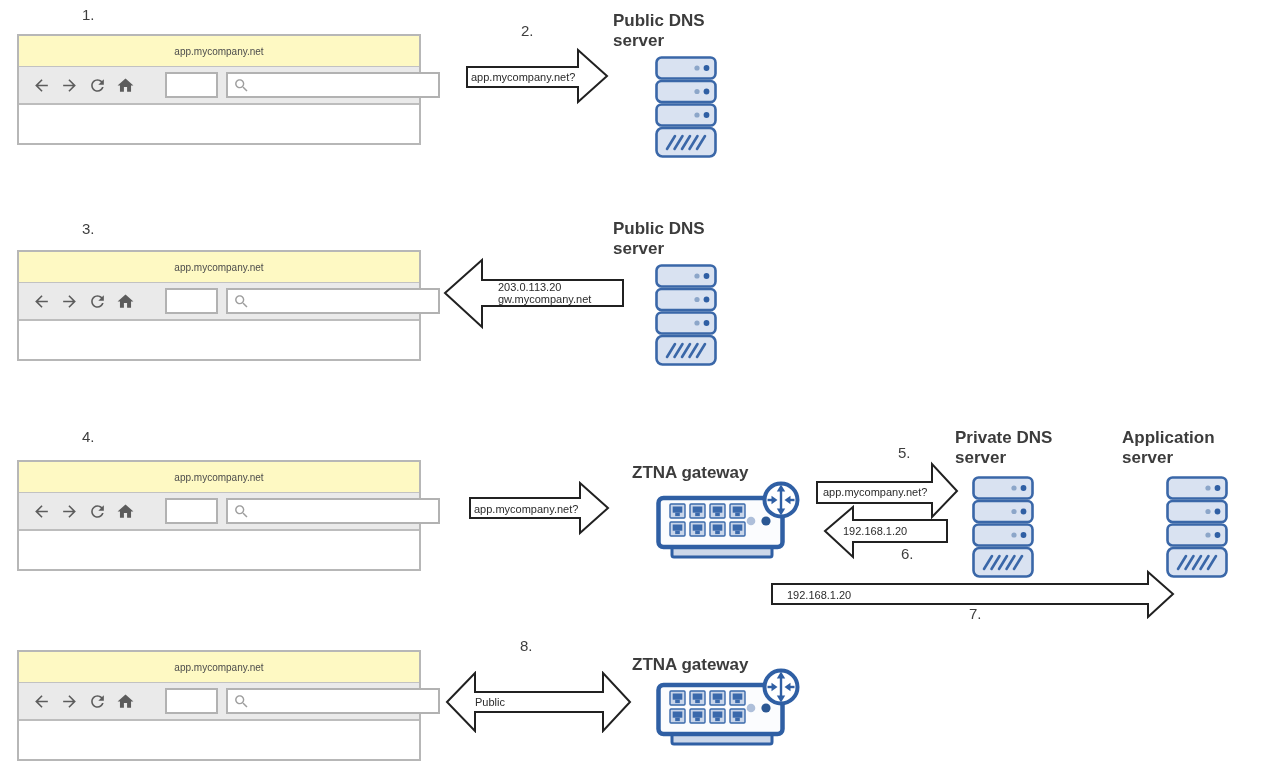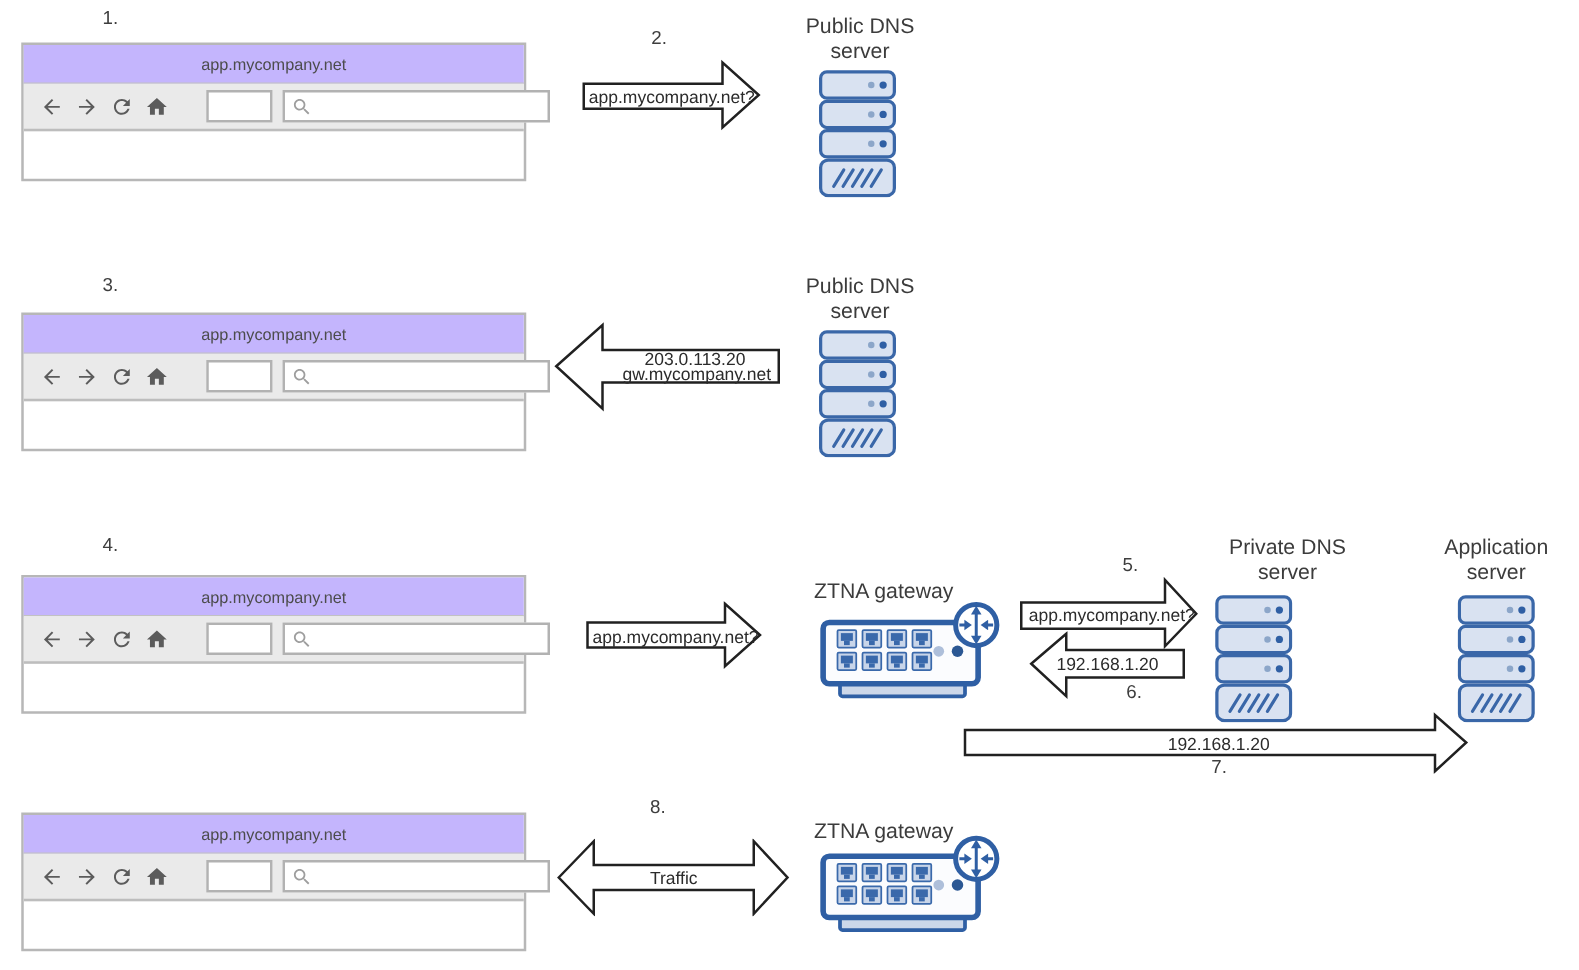--- a/index.html
+++ b/index.html
@@ -2,30 +2,30 @@
 <html><head>
 <meta charset="utf-8">
 <style>
   html,body { margin:0; padding:0; background:#fff; }
   .canvas { position:relative; width:1263px; height:776px; background:#ffffff; overflow:hidden;
             font-family:"Liberation Sans","DejaVu Sans",sans-serif; }
   .abs { position:absolute; }
 
   
   .num { position:absolute; font-size:15px; color:#3e3e3e; }
-  .node-label { position:absolute; width:150px; text-align:center; font-size:17px; line-height:20px; color:#3c3c3c; }
+  .node-label { position:absolute; width:150px; text-align:left; font-size:17px; line-height:20px; color:#3c3c3c;font-weight:bold; }
 
   
   .arrow polygon { fill:#ffffff; stroke:#212121; stroke-width:2; stroke-linejoin:miter; }
-  .arrow-label { position:absolute; text-align:center; font-size:14px; line-height:20px; color:#2b2b2b; white-space:nowrap; }
+  .arrow-label { position:absolute; text-align:left; font-size:11px; line-height:20px; color:#2b2b2b; white-space:nowrap; }
   .arrow-label.two-line { line-height:12px; }
 
   
   .browser { position:absolute; width:400px; height:107px; background:#fff; border:2px solid #b7b7b7; }
-  .bw-title { height:30px; background:#c4b5fd; border-bottom:1px solid #c2c2c2; display:flex; align-items:center; justify-content:center; font-size:13px; color:#4c4c4c; }
+  .bw-title { height:30px; background:#fef9c3; border-bottom:1px solid #c2c2c2; display:flex; align-items:center; justify-content:center; font-size:10px; color:#4c4c4c; }
   .bw-toolbar { height:38px; background:#eaeaea; border-bottom:2px solid #bdbdbd; display:flex; align-items:center; padding-left:13px; box-sizing:border-box; }
   .nav-icon { width:19px; height:19px; margin-right:9px; flex:none; fill:#5c5c5c; }
   .bw-small-input { width:49px; height:22px; background:#fff; border:2px solid #b2b2b2; margin-left:21px; flex:none; }
   .bw-search { width:205px; height:22px; background:#fff; border:2px solid #b2b2b2; margin-left:8px; flex:none; display:flex; align-items:center; padding-left:5px; box-sizing:content-box; }
   .bw-search svg { width:17px; height:17px; fill:#9e9e9e; }
 </style>
 </head>
 <body>
 
 <div class="canvas">
@@ -301,15 +301,15 @@
   <div class="arrow-label" style="left:843px;top:520px;width:86px;line-height:22px">192.168.1.20</div>
 
   <svg class="abs arrow" style="left:770px;top:569px" width="406" height="50">
     <polygon points="2,15 378,15 378,3 403,25 378,48 378,35 2,35"></polygon>
   </svg>
   <div class="arrow-label" style="left:787px;top:585px;width:376px">192.168.1.20</div>
 
   <svg class="abs arrow" style="left:445px;top:671px" width="188" height="62">
     <polygon points="2,31 30,2 30,21 158,21 158,2 185,31 158,60 158,41 30,41 30,60"></polygon>
   </svg>
-  <div class="arrow-label" style="left:475px;top:692px;width:128px">Traffic</div>
+  <div class="arrow-label" style="left:475px;top:692px;width:128px">Public</div>
 
 </div>
 
 </body></html>

